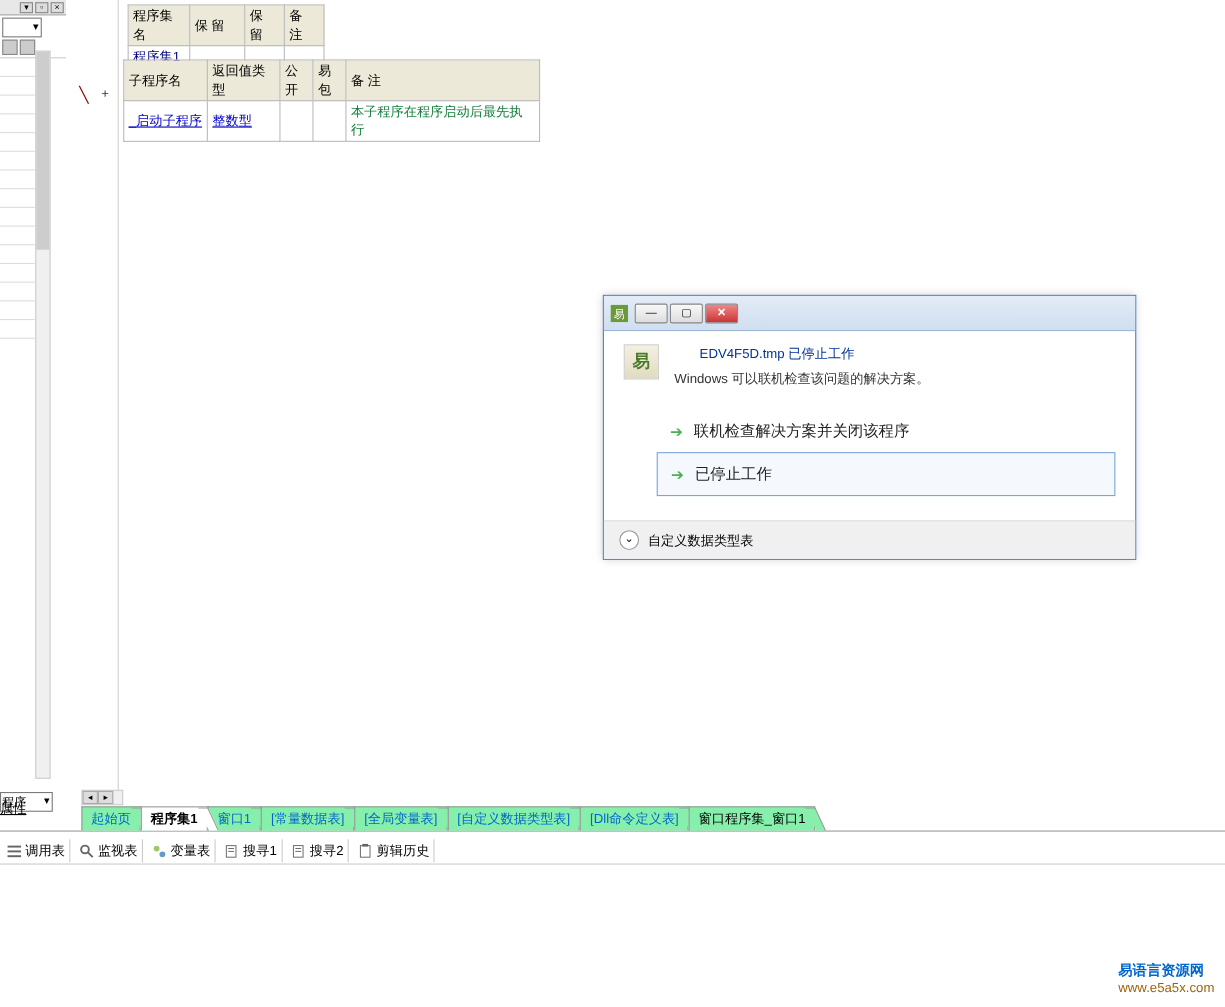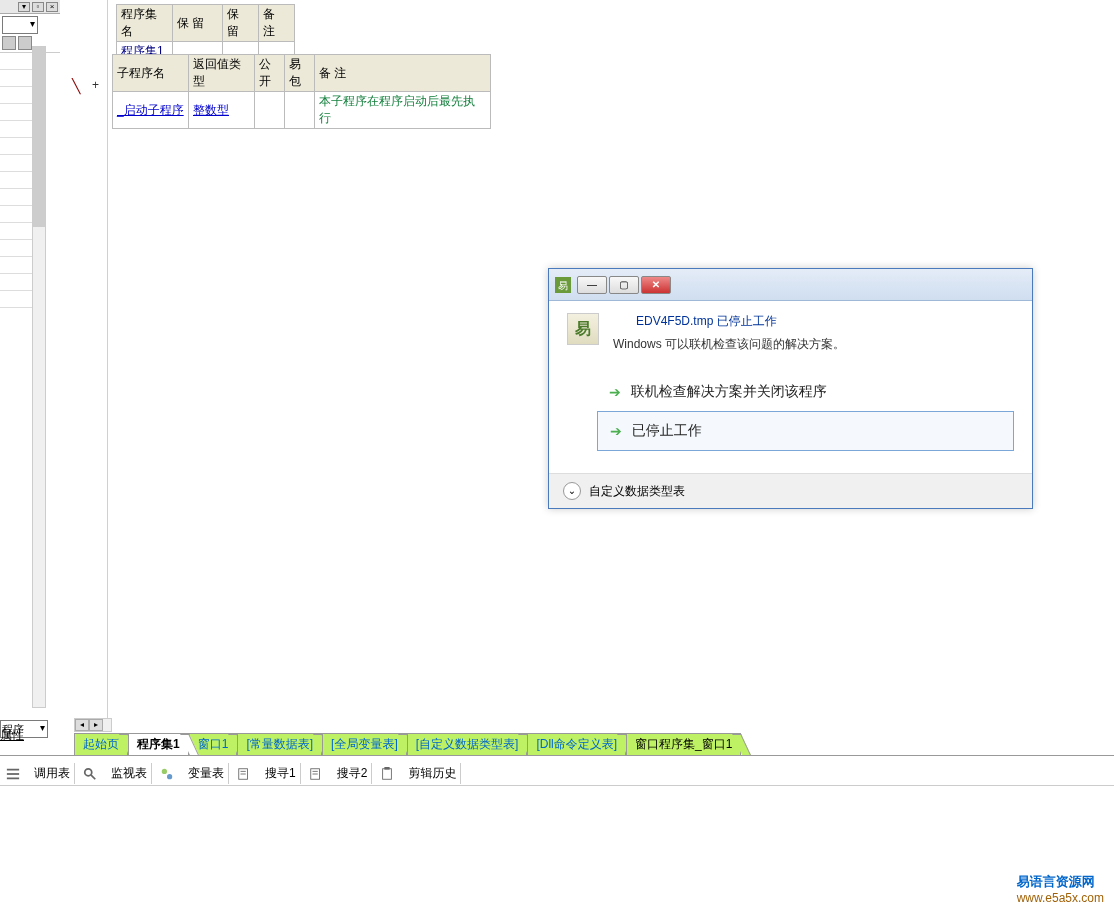--- a/index.html
+++ b/index.html
@@ -34,28 +34,28 @@
 .link-cell { color: #0000cc; text-decoration: underline; cursor: pointer; }
 .green-cell { color: #15803d; }
 .dark-cell { color: #000080; }
 
 
 .hscroll { position: absolute; left: 74px; top: 718px; width: 38px; height: 14px; background: #f0f0f0; border: 1px solid #ccc; display: flex; }
 .hscroll-btn { width: 14px; height: 12px; background: #ddd; border: 1px solid #aaa; font-size: 8px; text-align: center; line-height: 10px; }
 
 
 .tabs-row { position: absolute; left: 0; top: 734px; width: 100%; height: 22px; border-bottom: 1px solid #999; display: flex; align-items: flex-end; padding-left: 74px; }
-.tab { border: 1px solid #999; border-bottom: none; padding: 2px 8px; margin-right: 0; background: #bef264; font-size: 12px; cursor: pointer; position: relative; }
+.tab { border: 1px solid #999; border-bottom: none; padding: 2px 8px; margin-right: 0; background: #86efac; font-size: 12px; cursor: pointer; position: relative; }
 .tab.blue { color: #0066cc; }
 .tab.active { background: #fff; font-weight: bold; z-index: 2; }
 .tab::after { content: ""; position: absolute; right: -6px; top: 0; bottom: 0; width: 8px; background: inherit; transform: skewX(25deg); border-right: 1px solid #999; border-top: 1px solid #999; }
 
 
 .status-row { position: absolute; left: 0; top: 762px; width: 100%; height: 24px; display: flex; align-items: center; border-bottom: 1px solid #ccc; padding-left: 2px; gap: 4px; }
-.status-item { display: flex; align-items: center; gap: 14px; padding: 2px 4px; border-right: 1px solid #ccc; cursor: pointer; }
+.status-item { display: flex; align-items: center; gap: 3px; padding: 2px 4px; border-right: 1px solid #ccc; cursor: pointer; }
 .status-icon { width: 14px; height: 14px; display: inline-block; }
 
 
 .dialog { position: absolute; left: 548px; top: 268px; width: 485px; border: 1px solid #4a7abc; background: #fff; box-shadow: 0 0 8px rgba(0,0,0,0.2); }
 .dialog-title { height: 32px; background: linear-gradient(#e4ecf7, #cfdef0); border-bottom: 1px solid #a0b8d8; display: flex; align-items: center; padding: 0 6px; }
 .dialog-title-icon { width: 16px; height: 16px; margin-right: 6px; }
 .dialog-title-text { flex: 1; font-size: 13px; color: #000; }
 .dialog-btns { display: flex; gap: 2px; }
 .dialog-btn { width: 30px; height: 18px; border: 1px solid #888; background: linear-gradient(#f8f8f8,#ddd); font-size: 10px; text-align: center; line-height: 16px; cursor: pointer; border-radius: 2px; }
 .dialog-btn.close { background: linear-gradient(#e88,#c33); color: #fff; font-weight: bold; }

